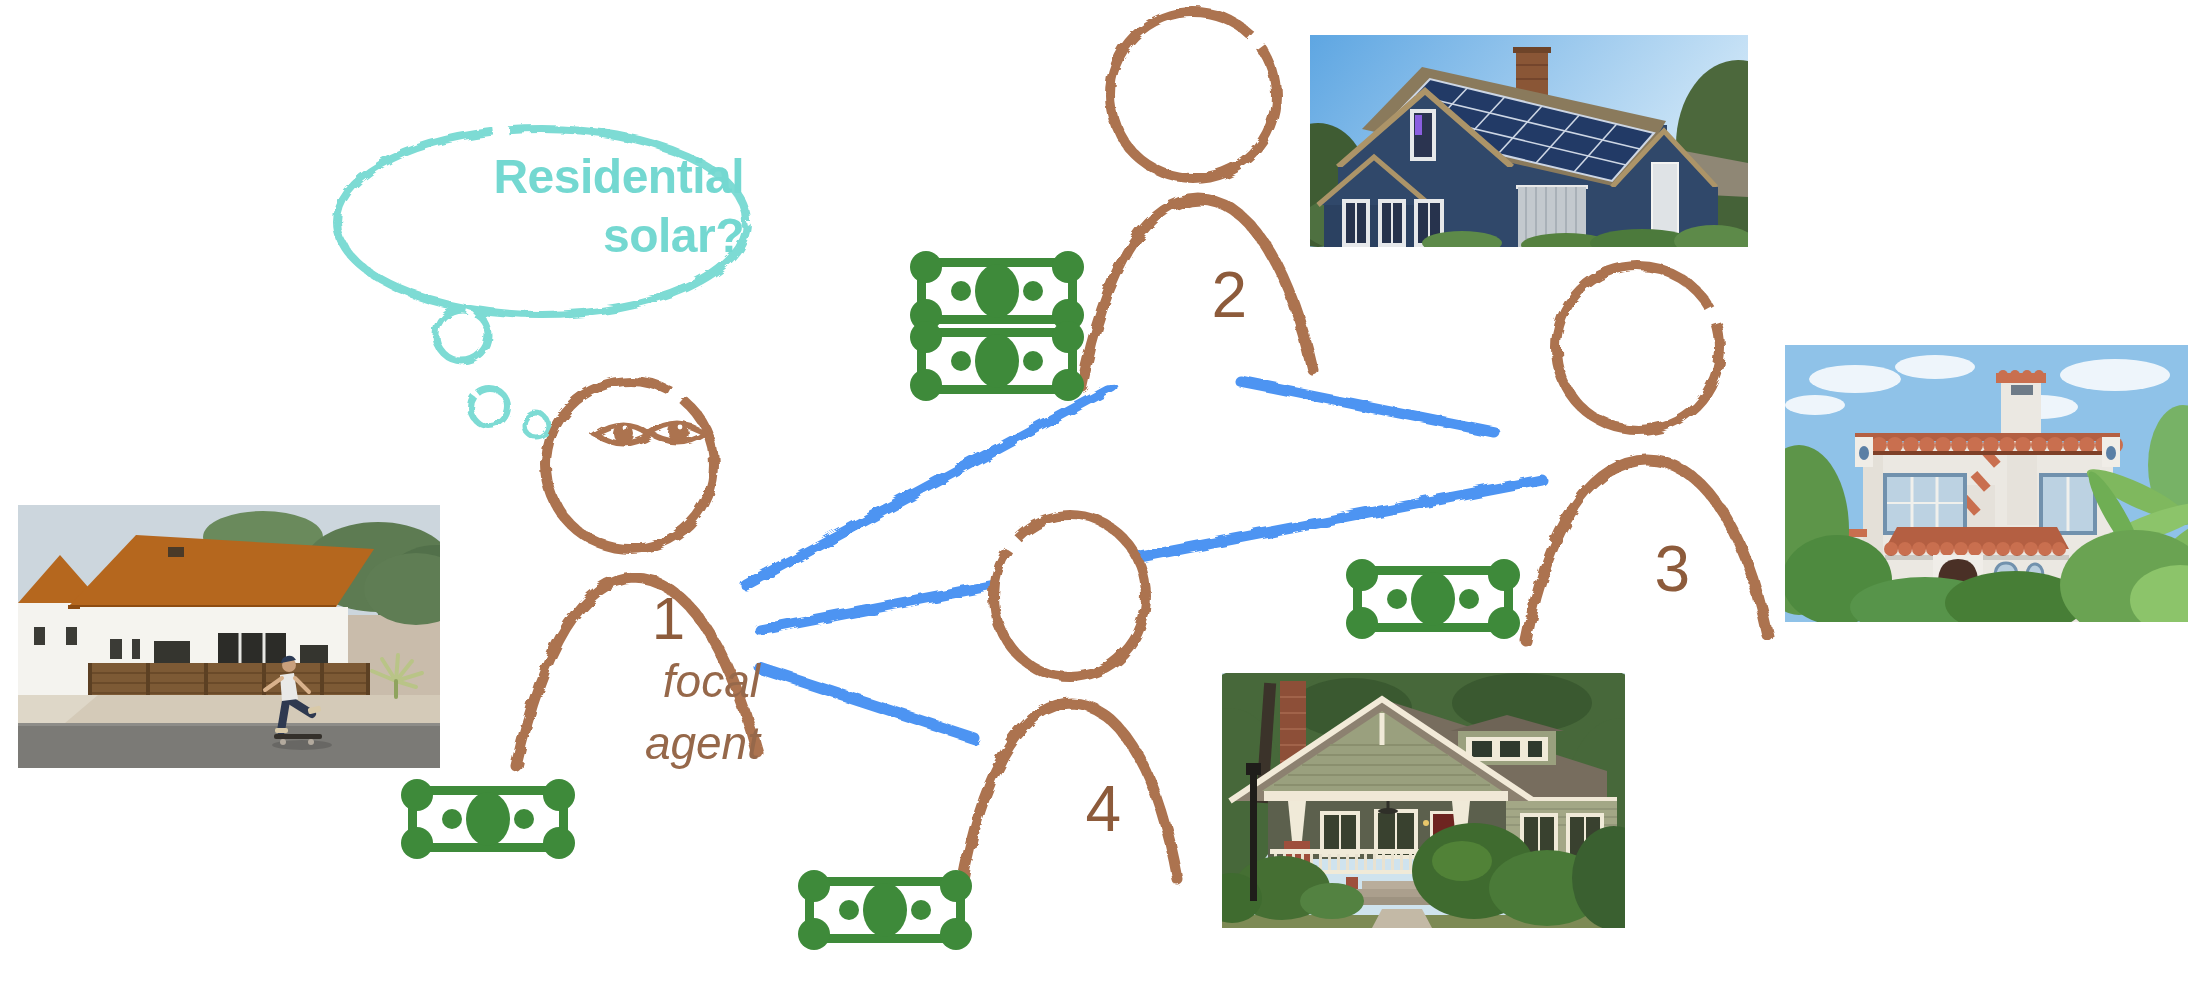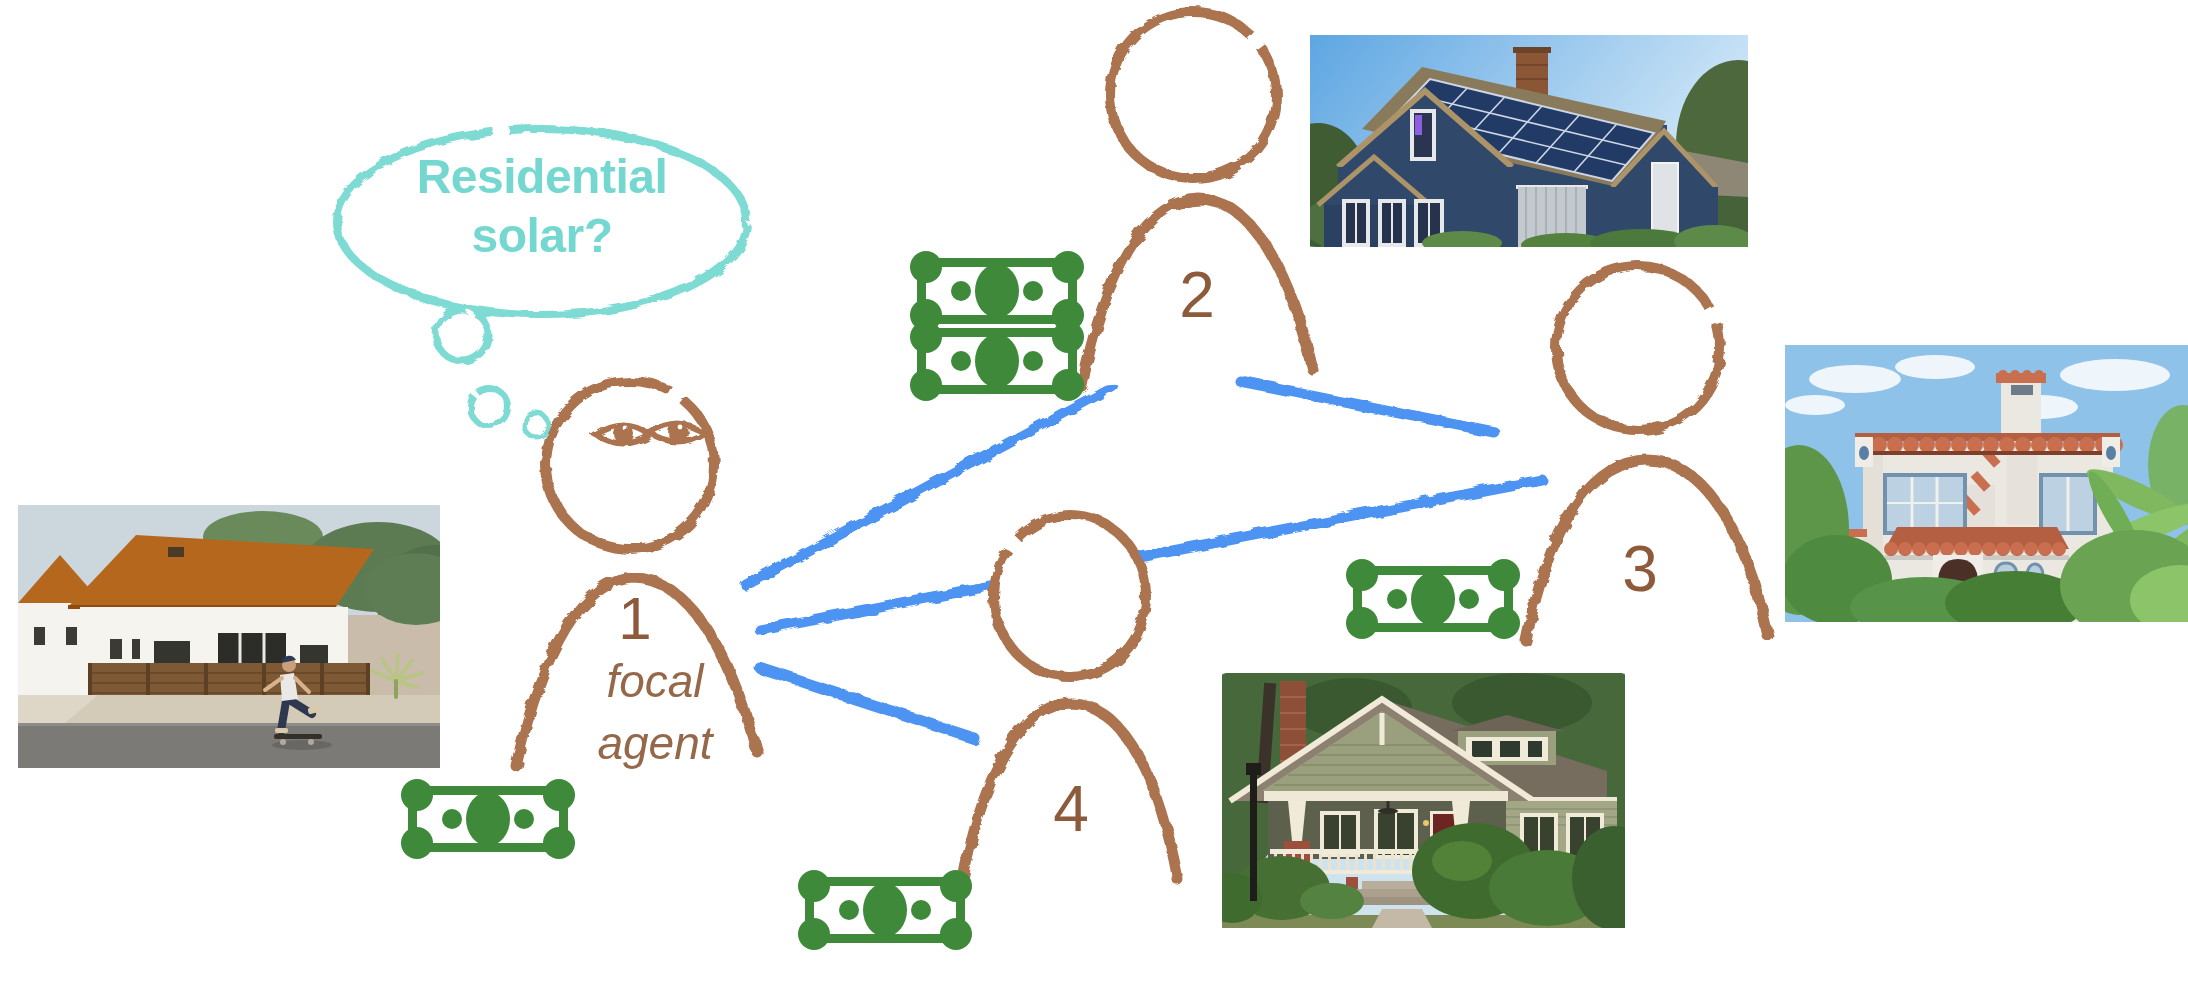--- a/index.html
+++ b/index.html
@@ -1,24 +1,24 @@
 <!DOCTYPE html>
 <html><head>
 <meta charset="utf-8">
 <style>
   html,body{margin:0;padding:0;background:#ffffff;}
   .canvas{position:relative;width:2188px;height:982px;background:#ffffff;overflow:hidden;
           font-family:"Liberation Sans", sans-serif;}
   .canvas svg.scene{position:absolute;left:0;top:0;}
-  .lbl{position:absolute;color:#8D5B3B;text-align:center;white-space:pre-line;}
+  .lbl{position:absolute;color:#8D5B3B;text-align:right;white-space:pre-line;}
   .lbl-num{font-size:64px;font-weight:400;}
   .lbl-bubble{left:340px;top:148px;width:404px;font-size:48px;font-weight:bold;
               line-height:1.22;color:#74D8D1;letter-spacing:-0.5px;}
   .lbl-n1{left:585px;top:584px;width:100px;font-size:60px;}
-  .lbl-sub1{left:530px;top:650px;width:250px;font-size:46px;font-style:italic;line-height:1.35;color:#96684A;}
+  .lbl-sub1{left:510px;top:650px;width:250px;font-size:46px;font-style:italic;line-height:1.35;color:#96684A;}
   .lbl-n2{left:1147px;top:258px;width:100px;}
   .lbl-n3{left:1590px;top:532px;width:100px;}
   .lbl-n4{left:1021px;top:772px;width:100px;}
 </style>
 </head>
 <body>
 
 <div class="canvas">
 <svg class="scene" width="2188" height="982" viewBox="0 0 2188 982">
   <defs>

